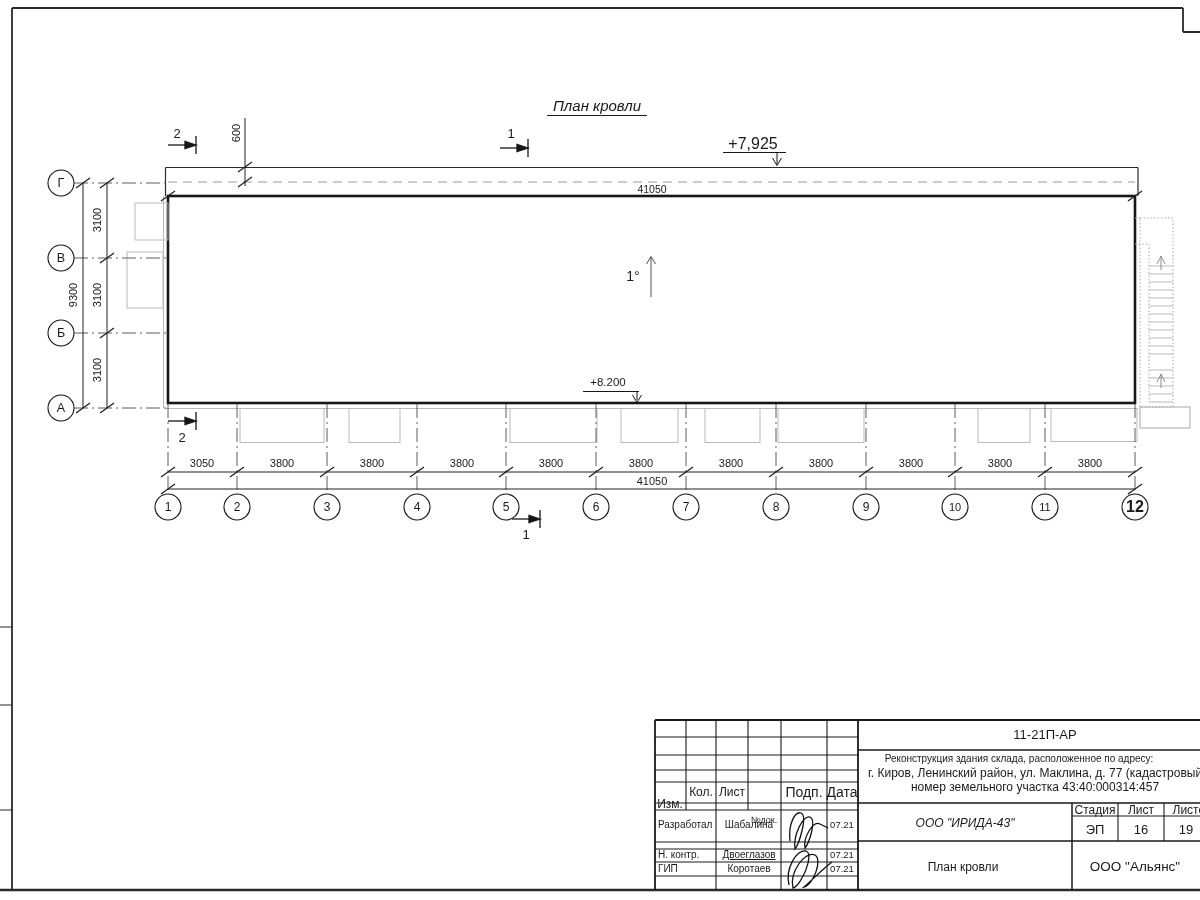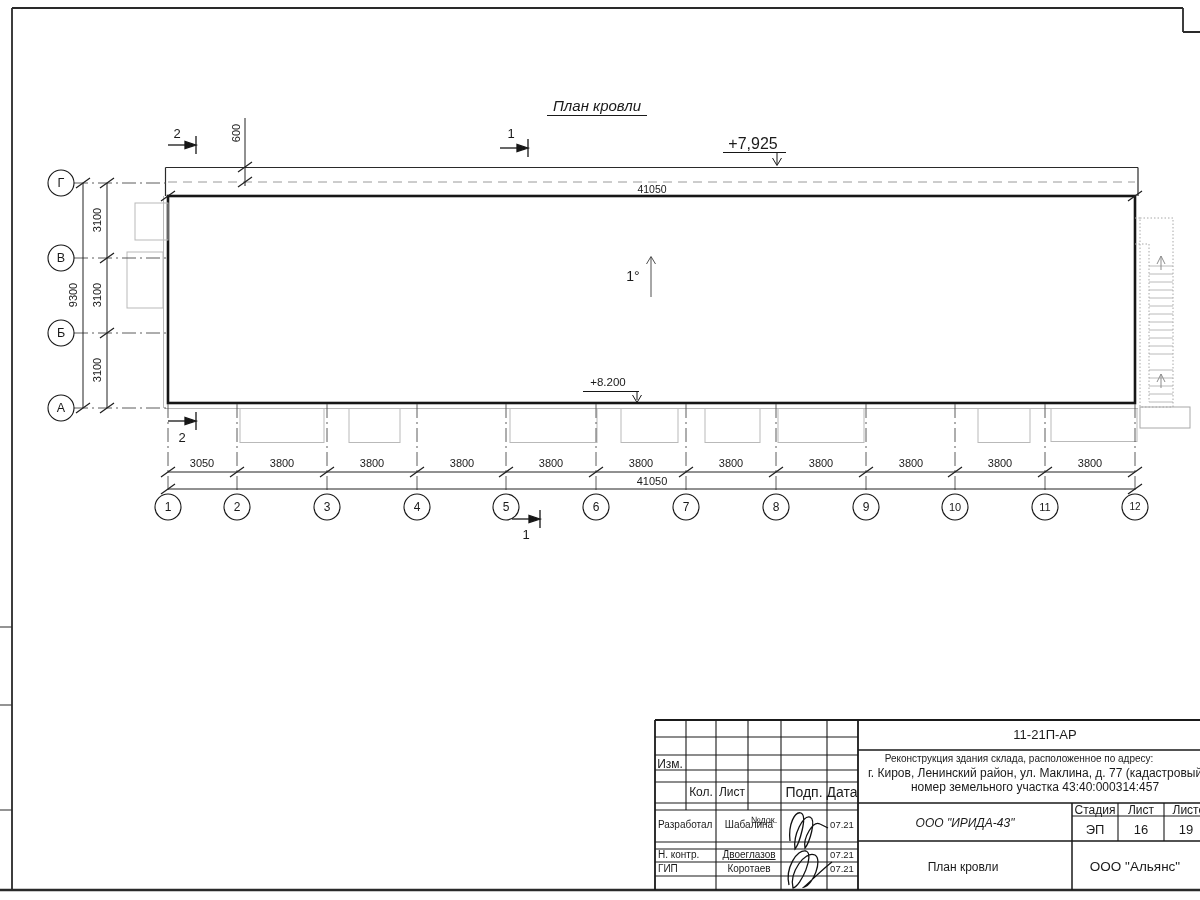--- a/index.html
+++ b/index.html
@@ -171,31 +171,31 @@
 <span class="t" style="left:237px;top:507px;font-size:12px;">2</span>
 <span class="t" style="left:327px;top:507px;font-size:12px;">3</span>
 <span class="t" style="left:417px;top:507px;font-size:12px;">4</span>
 <span class="t" style="left:506px;top:507px;font-size:12px;">5</span>
 <span class="t" style="left:596px;top:507px;font-size:12px;">6</span>
 <span class="t" style="left:686px;top:507px;font-size:12px;">7</span>
 <span class="t" style="left:776px;top:507px;font-size:12px;">8</span>
 <span class="t" style="left:866px;top:507px;font-size:12px;">9</span>
 <span class="t" style="left:955px;top:507px;font-size:11px;">10</span>
 <span class="t" style="left:1045px;top:507px;font-size:11px;">11</span>
-<span class="t" style="left:1135px;top:507px;font-size:10px;">12</span>
+<span class="t" style="left:1135px;top:507px;font-size:16px;font-weight:bold;">12</span>
 
 <span class="t" style="left:753px;top:144px;font-size:16px;">+7,925</span>
 <span class="t" style="left:608px;top:383px;font-size:11.5px;">+8.200</span>
 <span class="t" style="left:633px;top:276px;font-size:14px;">1°</span>
 <span class="t" style="left:177px;top:133px;font-size:13px;">2</span>
 <span class="t" style="left:511px;top:133px;font-size:13px;">1</span>
 <span class="t" style="left:182px;top:437px;font-size:13px;">2</span>
 <span class="t" style="left:526px;top:534px;font-size:13px;">1</span>
 
-<span class="t" style="left:670px;top:764px;font-size:12px;">Изм.</span>
+<span class="t" style="left:670px;top:804px;font-size:12px;">Изм.</span>
 <span class="t" style="left:701px;top:792px;font-size:12px;">Кол.</span>
 <span class="t" style="left:732px;top:792px;font-size:12px;">Лист</span>
 <span class="t" style="left:764px;top:820px;font-size:9px;">№док.</span>
 <span class="t" style="left:804px;top:792px;font-size:14px;">Подп.</span>
 <span class="t" style="left:842px;top:792px;font-size:14px;">Дата</span>
 
 <span class="tl" style="left:658px;top:825px;">Разработал</span>
 <span class="t" style="left:749px;top:825px;font-size:10px;">Шабалина</span>
 <span class="t" style="left:842px;top:825px;font-size:9.5px;">07.21</span>
 

